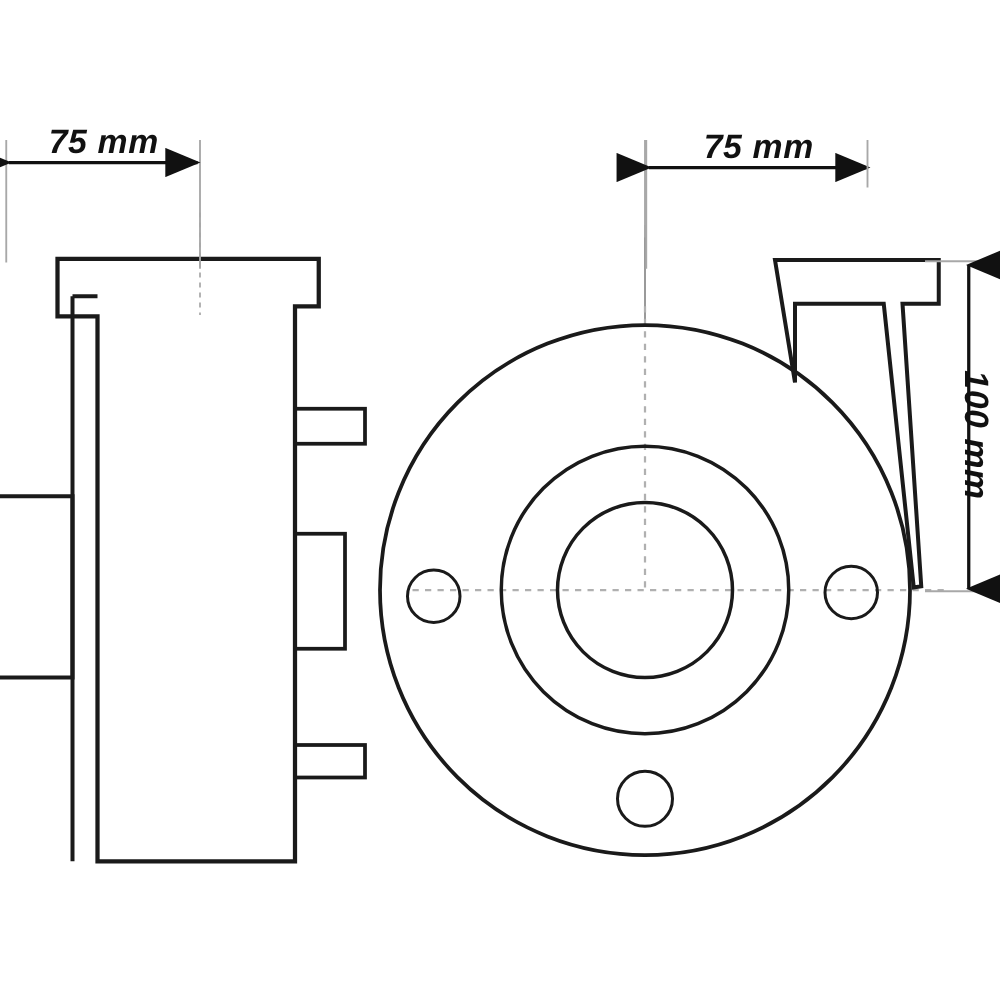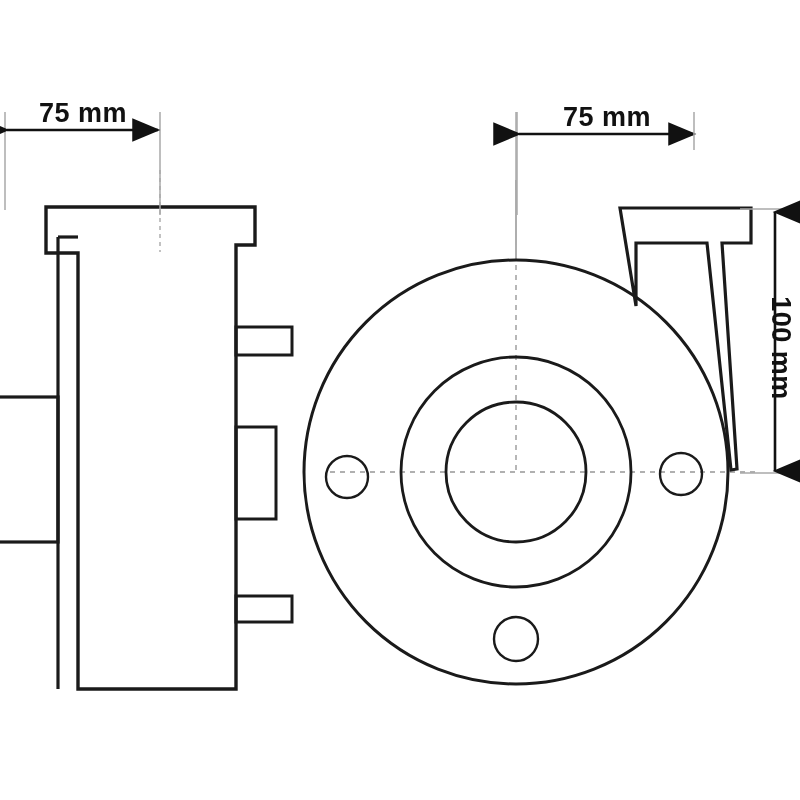--- a/index.html
+++ b/index.html
@@ -9,20 +9,21 @@
   }
   body {
     font-family: "Liberation Sans", sans-serif;
   }
   #drawing-root {
     position: relative;
     width: 800px;
     height: 800px;
     background: #ffffff;
     overflow: hidden;
+    font-style: italic;
   }
   #drawing-svg {
     display: block;
     width: 800px;
     height: 800px;
   }
   .dim-text {
     font-family: "Liberation Sans", sans-serif;
     font-weight: bold;
     font-size: 27px;

